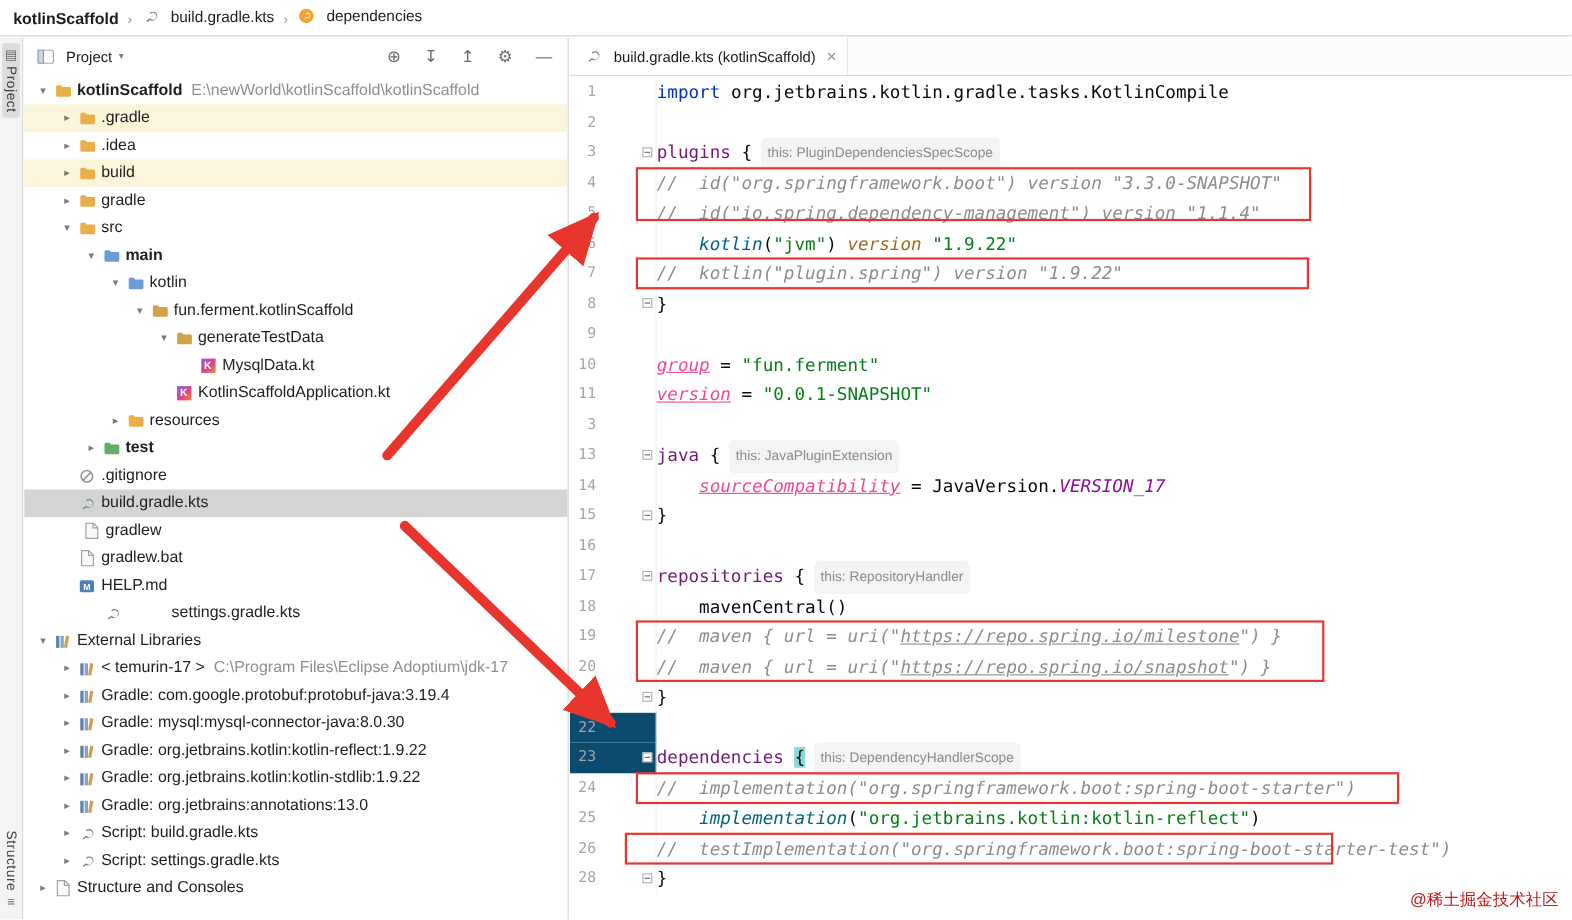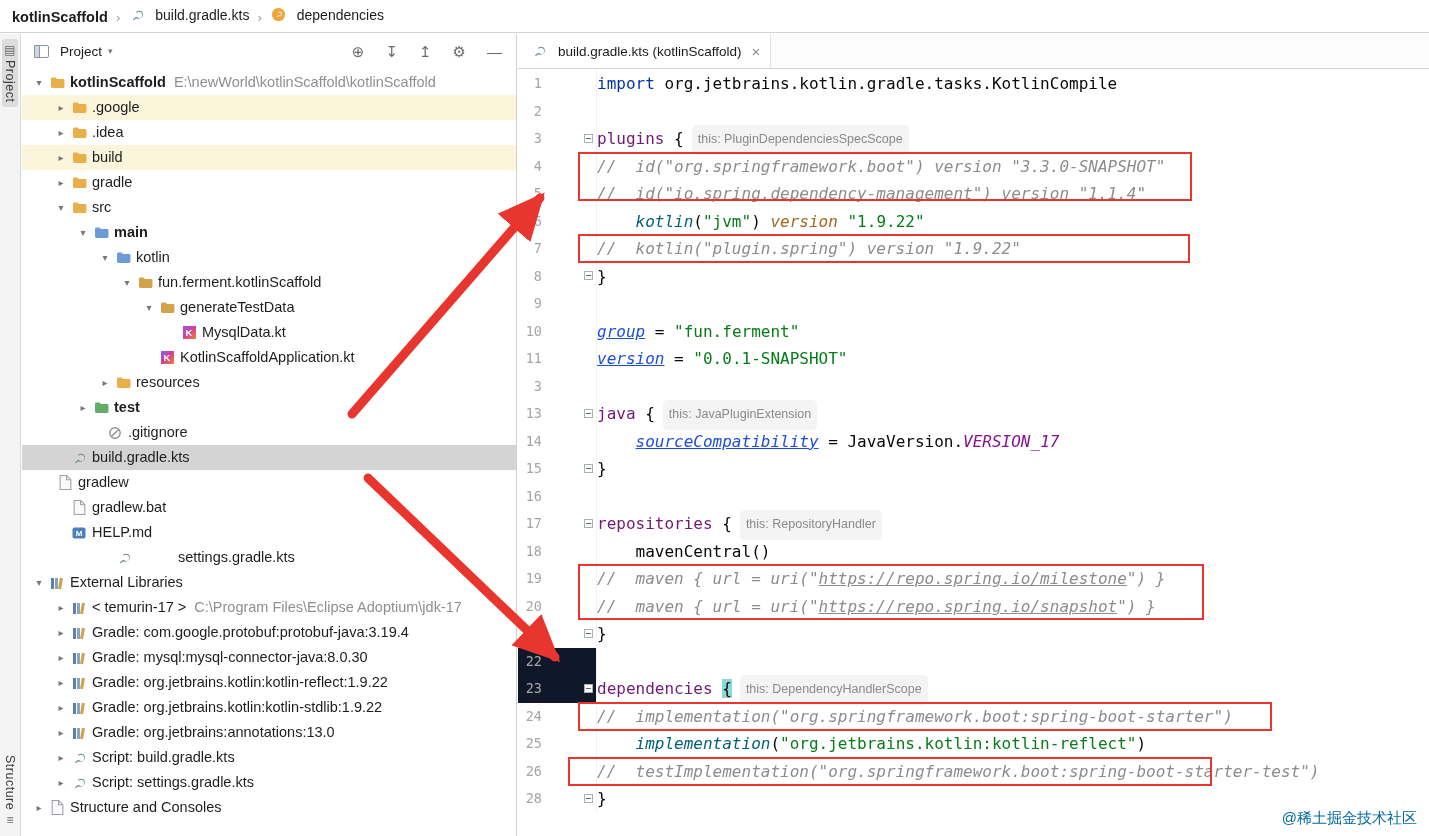--- a/index.html
+++ b/index.html
@@ -32,42 +32,42 @@
 .textra{color:#8F8F8F;margin-left:8px}
 .kticon{display:inline-block;width:13px;height:13px;line-height:13px;text-align:center;font-size:9.5px;font-weight:bold;color:#fff;background:linear-gradient(135deg,#8A5CF5,#D4418E,#F2852B)}
 #editor{position:absolute;top:34px;left:518px;right:0;bottom:0;background:#fff;z-index:2}
 #tabbar{height:35px;border-bottom:1px solid #D2D2D2;display:flex;align-items:stretch;background:#FCFCFC}
 .etab{display:flex;align-items:center;gap:6px;padding:0 10px 0 12px;background:#fff;border-right:1px solid #E4E4E4;font-size:13.5px;color:#1A1A1A}
 .etab .close{color:#8B8B8B;font-size:15px;margin-left:4px}
 #ebody{position:absolute;top:35px;left:0;right:0;bottom:0;overflow:hidden;background:#fff}
 #lines{position:absolute;top:1px;left:0;right:0;font-family:"DejaVu Sans Mono","Liberation Mono",monospace;font-size:16px;line-height:27.5px}
 .eline{display:flex;height:27.5px}
 .gut{flex:none;display:flex;width:79px;border-right:1px solid #F2F2F2}
-.gut.hl{background:#0f172a}
+.gut.hl{background:#0c4a6e}
 .ln{width:24px;text-align:right;color:#A6A6A6;font-size:13.5px;flex:none}
 .fcol{flex:1;position:relative}
 .foldbox{position:absolute;right:3px;top:50%;margin-top:-5px;width:9px;height:9px;border:1px solid #A8B0B8;background:#fff}
 .foldbox::after{content:"";position:absolute;left:1px;right:1px;top:3px;height:1px;background:#5F6B73}
 .code{white-space:pre;tab-size:4;-moz-tab-size:4;color:#080808}
 .tk-kw{color:#0033B3}
 .tk-pl{color:#080808}
 .tk-dsl{color:#701a75;}
 .tk-ext{color:#00627A;font-style:italic}
 .tk-infix{color:#9E6A1E;font-style:italic}
-.tk-prop{color:#1d4ed8;font-style:italic;text-decoration:underline}
+.tk-prop{color:#ec4899;font-style:italic;text-decoration:underline}
 .tk-const{color:#871094;font-style:italic}
 .tk-str{color:#067D17}
 .tk-strhl{color:#067D17;background:#F5E69E}
 .tk-cmt{color:#8C8C8C;font-style:italic}
 .tk-cmtlink{color:#8C8C8C;font-style:italic;text-decoration:underline}
 .tk-brace{background:#8CD8D8;color:#080808}
 .tk-hint{display:inline-block;font-family:"Liberation Sans",sans-serif;font-size:12.5px;font-style:normal;color:#8A8A8A;background:#F4F4F4;border-radius:5px;padding:1px 6px;margin-left:8px;vertical-align:1px;text-decoration:none}
 .ann-box{position:absolute;border:2px solid #E8352E;z-index:6;pointer-events:none}
 #arrows{position:absolute;top:0;left:0;z-index:7;pointer-events:none}
-#watermark{position:absolute;right:12px;bottom:8px;color:#0369a1;font-size:15px;z-index:8}
+#watermark{position:absolute;right:12px;bottom:8px;color:#b91c1c;font-size:15px;z-index:8}
 </style>
 </head>
 <body>
 
 <div id="topbar">
   <span id="breadcrumbs"><span class="crumb bold">
         <span class="lbl">kotlinScaffold</span>
       </span><span class="crumb-sep">›</span><span class="crumb">
         <span class="ticon">
           <svg width="15" height="14" viewBox="0 0 16 15">
@@ -128,21 +128,21 @@
         <span class="tlabel">kotlinScaffold</span>
         <span class="textra">E:\newWorld\kotlinScaffold\kotlinScaffold</span>
       </div>
       <div class="trow yellow" style="padding-left: 30px;">
         <span class="tchev">▸</span>
         <span class="ticon">
           <svg width="15" height="13" viewBox="0 0 16 14">
             <path d="M1 3c0-.8.7-1.5 1.5-1.5h3.4l1.5 1.8H14c.8 0 1.5.7 1.5 1.5v6.5c0 .8-.7 1.5-1.5 1.5H2.5c-.8 0-1.5-.7-1.5-1.5z" fill="#E9B04A"></path>
           </svg>
         </span>
-        <span class="tlabel">.google</span>
+        <span class="tlabel">.gradle</span>
       </div>
       <div class="trow" style="padding-left: 30px;">
         <span class="tchev">▸</span>
         <span class="ticon">
           <svg width="15" height="13" viewBox="0 0 16 14">
             <path d="M1 3c0-.8.7-1.5 1.5-1.5h3.4l1.5 1.8H14c.8 0 1.5.7 1.5 1.5v6.5c0 .8-.7 1.5-1.5 1.5H2.5c-.8 0-1.5-.7-1.5-1.5z" fill="#E9B04A"></path>
           </svg>
         </span>
         <span class="tlabel">.idea</span>
       </div>
@@ -234,41 +234,41 @@
       </div>
       <div class="trow bold" style="padding-left: 52px;">
         <span class="tchev">▸</span>
         <span class="ticon">
           <svg width="15" height="13" viewBox="0 0 16 14">
             <path d="M1 3c0-.8.7-1.5 1.5-1.5h3.4l1.5 1.8H14c.8 0 1.5.7 1.5 1.5v6.5c0 .8-.7 1.5-1.5 1.5H2.5c-.8 0-1.5-.7-1.5-1.5z" fill="#63AD6B"></path>
           </svg>
         </span>
         <span class="tlabel">test</span>
       </div>
-      <div class="trow" style="padding-left: 30px; margin-left: 36px;">
+      <div class="trow" style="padding-left: 30px;">
         <span class="tchev"></span>
         <span class="ticon">
           <svg width="14" height="14" viewBox="0 0 14 14">
             <circle cx="7" cy="7" r="5.2" fill="none" stroke="#8E9499" stroke-width="1.4"></circle>
             <line x1="3.4" y1="10.6" x2="10.6" y2="3.4" stroke="#8E9499" stroke-width="1.4"></line>
           </svg>
         </span>
         <span class="tlabel">.gitignore</span>
       </div>
       <div class="trow selected" style="padding-left: 30px;">
         <span class="tchev"></span>
         <span class="ticon">
           <svg width="15" height="14" viewBox="0 0 16 15">
             <path fill="#6F8A99" d="M12.9 4.2a4.6 4.6 0 0 0-6.5 0l.9.9a3.3 3.3 0 0 1 4.7 4.7c-.9.9-2.2 1.2-3.3.7L6.5 9.3 3.2 12l.8 1 2.6-2c1.6 1 3.8.8 5.2-.6a4.6 4.6 0 0 0 1.1-6.2z"></path>
             <circle cx="11" cy="6.5" r=".7" fill="#fff"></circle>
           </svg>
         </span>
         <span class="tlabel">build.gradle.kts</span>
       </div>
-      <div class="trow" style="padding-left: 16px; text-align: center;">
+      <div class="trow" style="padding-left: 34px; text-align: center;">
         <span class="tchev"></span>
         <span class="ticon">
           <svg width="13" height="15" viewBox="0 0 12 14">
             <path d="M1 .5h6.2L11 4.3V13.5H1z" fill="#FAFAFA" stroke="#9AA0A6"></path>
             <path d="M7 .5v4h4" fill="none" stroke="#9AA0A6"></path>
           </svg>
         </span>
         <span class="tlabel">gradlew</span>
       </div>
       <div class="trow" style="padding-left: 30px;">
@@ -284,21 +284,21 @@
       <div class="trow" style="padding-left: 30px;">
         <span class="tchev"></span>
         <span class="ticon">
           <svg width="14" height="12" viewBox="0 0 14 12">
             <rect x="0.5" y="0.5" width="13" height="11" rx="2" fill="#4D7FBE"></rect>
             <text x="7" y="9" font-size="8" fill="#fff" text-anchor="middle" font-weight="bold">M</text>
           </svg>
         </span>
         <span class="tlabel">HELP.md</span>
       </div>
-      <div class="trow" style="padding-left: 34px; gap: 41px;">
+      <div class="trow" style="padding-left: 12px; gap: 41px;">
         <span class="tchev"></span>
         <span class="ticon">
           <svg width="15" height="14" viewBox="0 0 16 15">
             <path fill="#6F8A99" d="M12.9 4.2a4.6 4.6 0 0 0-6.5 0l.9.9a3.3 3.3 0 0 1 4.7 4.7c-.9.9-2.2 1.2-3.3.7L6.5 9.3 3.2 12l.8 1 2.6-2c1.6 1 3.8.8 5.2-.6a4.6 4.6 0 0 0 1.1-6.2z"></path>
             <circle cx="11" cy="6.5" r=".7" fill="#fff"></circle>
           </svg>
         </span>
         <span class="tlabel">settings.gradle.kts</span>
       </div>
       <div class="trow" style="padding-left: 8px;">

